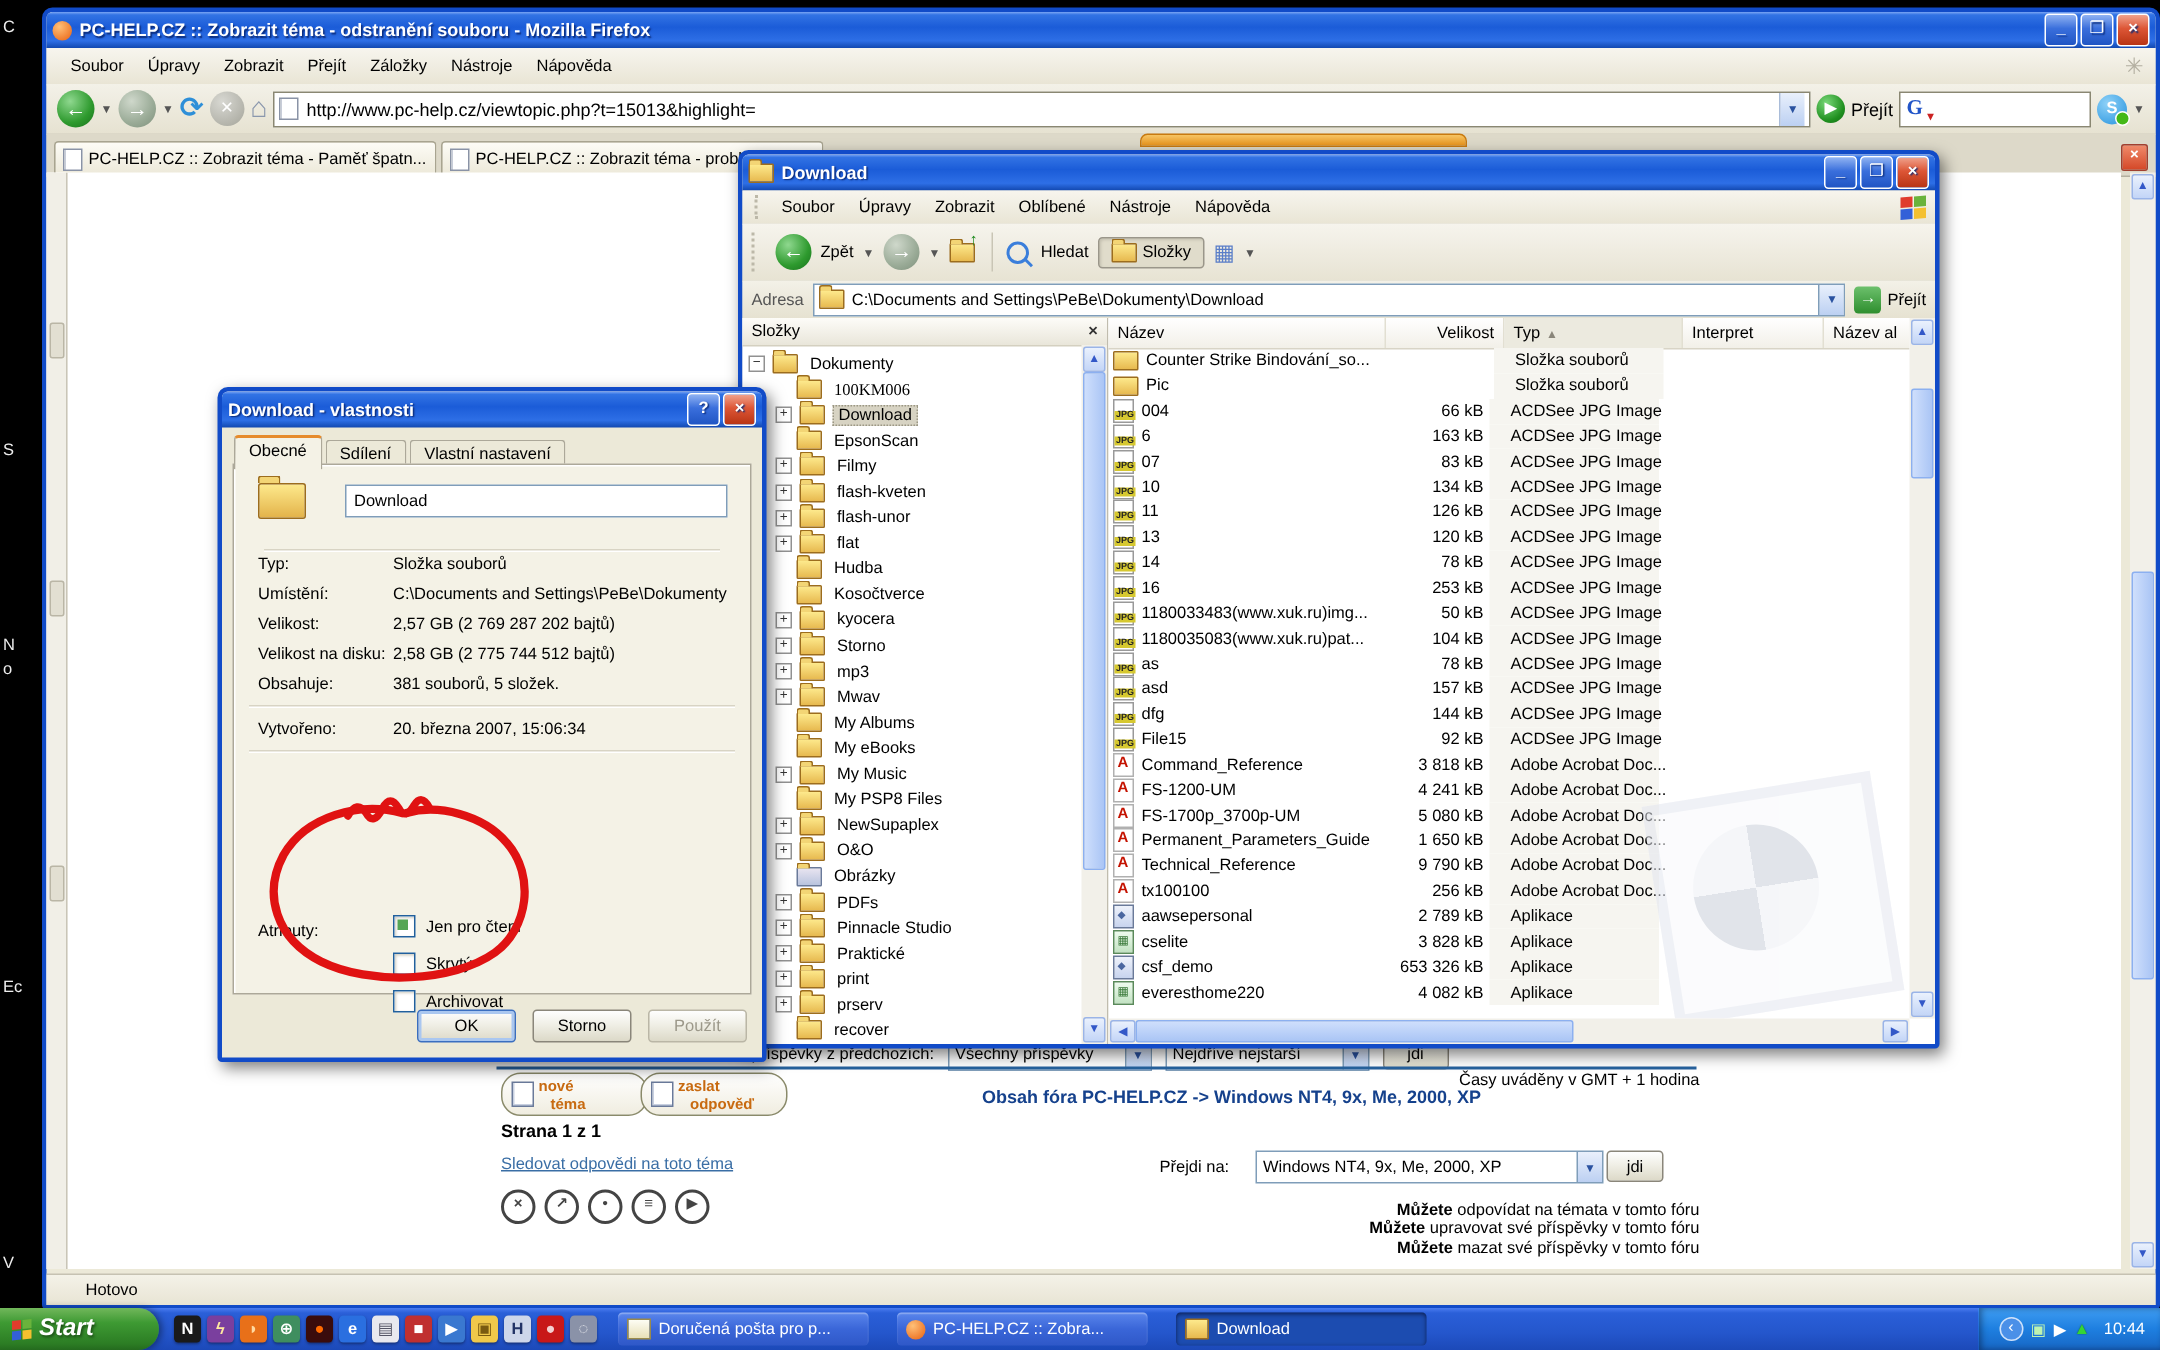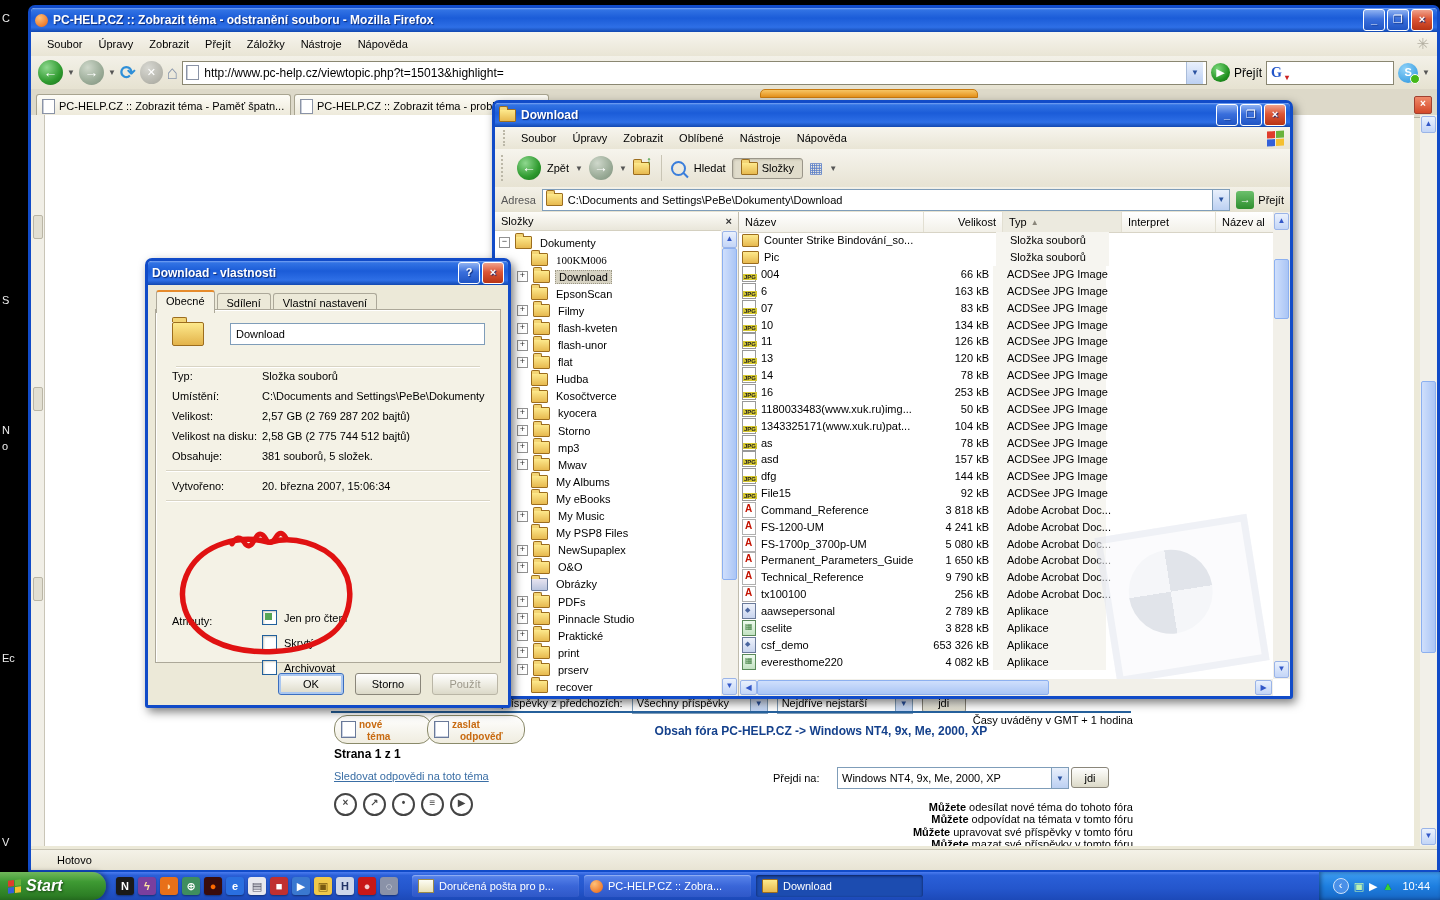--- a/index.html
+++ b/index.html
@@ -220,21 +220,21 @@
     background:linear-gradient(180deg,#4b7cf0 0%,#2a5fd8 12%,#2456cc 60%,#1c49b8 100%)}
   #start{width:98px;height:28px;display:flex;align-items:center;gap:5px;padding-left:8px;
     border-radius:0 14px 14px 0;color:#fff;font-weight:bold;font-style:italic;font-size:16px;
     background:linear-gradient(180deg,#71b75b 0%,#3e9a33 35%,#2c7d24 85%,#246a1e 100%);
     box-shadow:2px 0 5px rgba(0,0,0,.4);text-shadow:1px 1px 2px #1a4a14}
   .flag{display:grid;grid-template-columns:6px 6px;gap:1px;transform:skewY(-6deg)}
   .flag i{height:6px;display:block}
   #quick{display:flex;align-items:center;gap:4px;margin-left:10px}
   .ql{width:18px;height:18px;border-radius:3px;text-align:center;line-height:18px;font-size:11px;
     font-weight:bold;box-shadow:0 1px 2px rgba(0,0,0,.4)}
-  #tasks{display:flex;gap:5px;margin-left:14px}
+  #tasks{display:flex;gap:19px;margin-left:14px}
   .taskbtn{width:155px;height:22px;display:flex;align-items:center;gap:5px;padding:0 6px;border-radius:3px;
     color:#fff;font-size:11px;white-space:nowrap;overflow:hidden;
     background:linear-gradient(#5a86ec,#3a66d8 50%,#2f58c8);box-shadow:0 1px 1px rgba(255,255,255,.35) inset}
   .taskbtn.act{background:#1c4cb0;box-shadow:0 1px 3px rgba(0,0,20,.6) inset}
   .tico{width:14px;height:12px;flex:none}
   .ti-mail{background:linear-gradient(#fdfdf4,#e8e0b8);border:1px solid #9a8a4a}
   .ti-firefox{width:13px;height:13px;border-radius:50%;background:radial-gradient(circle at 35% 30%,#ffc078,#e86010)}
   .ti-folder{background:linear-gradient(#fde98c,#e7b94f);border:1px solid #9c6d1e;border-radius:1px}
   #tray{margin-left:auto;height:28px;display:flex;align-items:center;gap:5px;padding:0 10px 0 14px;
     background:linear-gradient(180deg,#3f9df2 0%,#1e7fe0 50%,#1766c4 100%);box-shadow:2px 0 4px rgba(0,0,20,.4) inset}
@@ -361,21 +361,20 @@
     </span>
     <button class="xpbtn" id="jump-go">jdi</button>
     <div id="posticons">
         <span class="pic2">×</span>
         <span class="pic2">↗</span>
         <span class="pic2">•</span>
         <span class="pic2">≡</span>
         <span class="pic2">▶</span>
       </div>
     <div id="perms">
-        <div class="perm"><b>Můžete</b> odesílat nové téma do tohoto fóra</div>
         <div class="perm"><b>Můžete</b> odpovídat na témata v tomto fóru</div>
         <div class="perm"><b>Můžete</b> upravovat své příspěvky v tomto fóru</div>
         <div class="perm"><b>Můžete</b> mazat své příspěvky v tomto fóru</div>
       </div>
   </div>
 
   <div id="ff-scroll" class="vtrack">
     <span class="sarw" style="top:1px">▲</span>
     <span class="sthumb" style="top:266px;height:270px"></span>
     <span class="sarw" style="bottom:1px">▼</span>
@@ -699,21 +698,21 @@
         <div class="frow">
           <span class="fic i-jpg"></span>
           <span class="fname">1180033483(www.xuk.ru)img...</span>
           <span class="fsize">50 kB</span>
           <span class="ftype">ACDSee JPG Image</span>
           <span class="fint"></span>
           <span class="fal"></span>
         </div>
         <div class="frow">
           <span class="fic i-jpg"></span>
-          <span class="fname">1343325171(www.xuk.ru)pat...</span>
+          <span class="fname">1180035083(www.xuk.ru)pat...</span>
           <span class="fsize">104 kB</span>
           <span class="ftype">ACDSee JPG Image</span>
           <span class="fint"></span>
           <span class="fal"></span>
         </div>
         <div class="frow">
           <span class="fic i-jpg"></span>
           <span class="fname">as</span>
           <span class="fsize">78 kB</span>
           <span class="ftype">ACDSee JPG Image</span>

